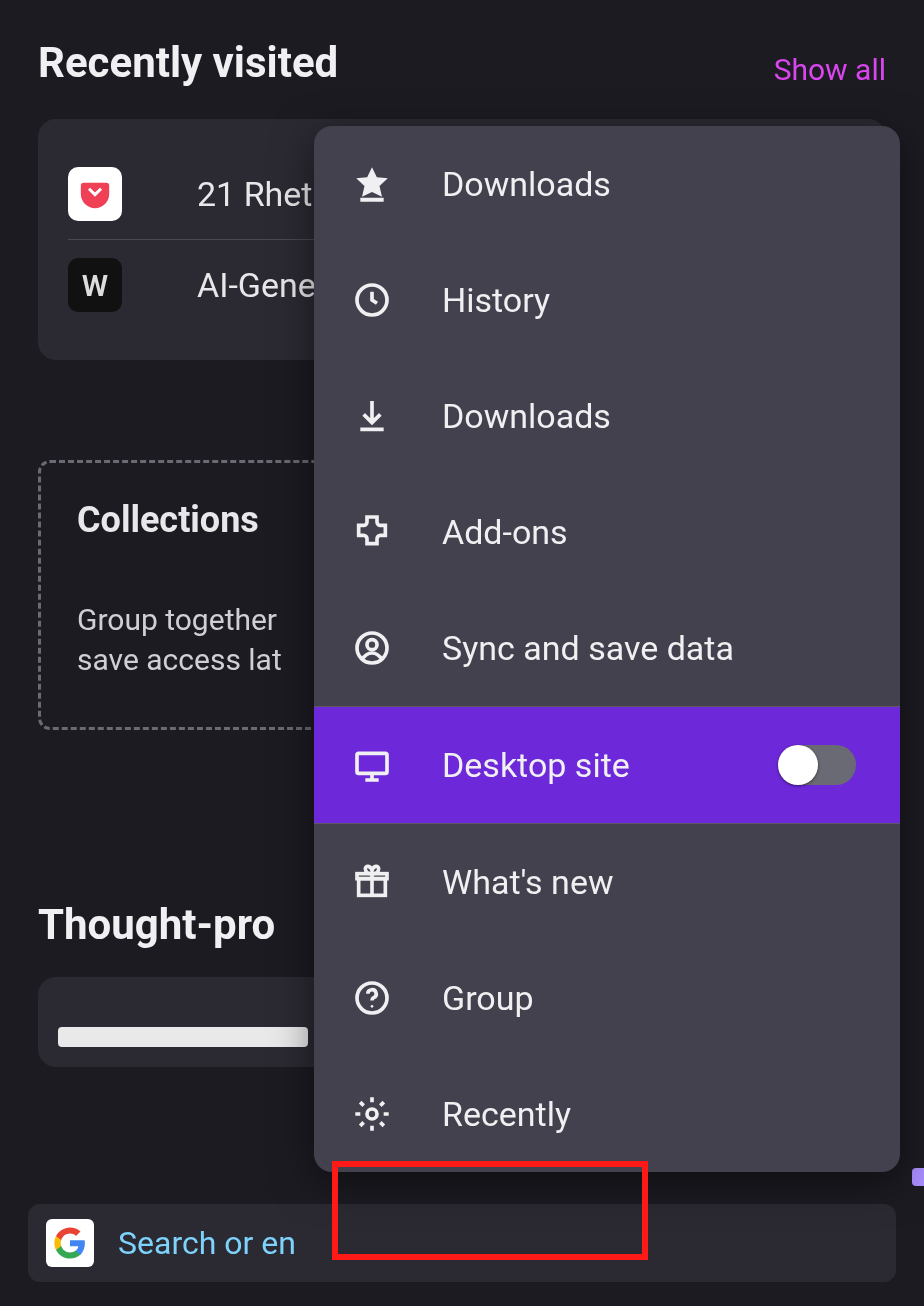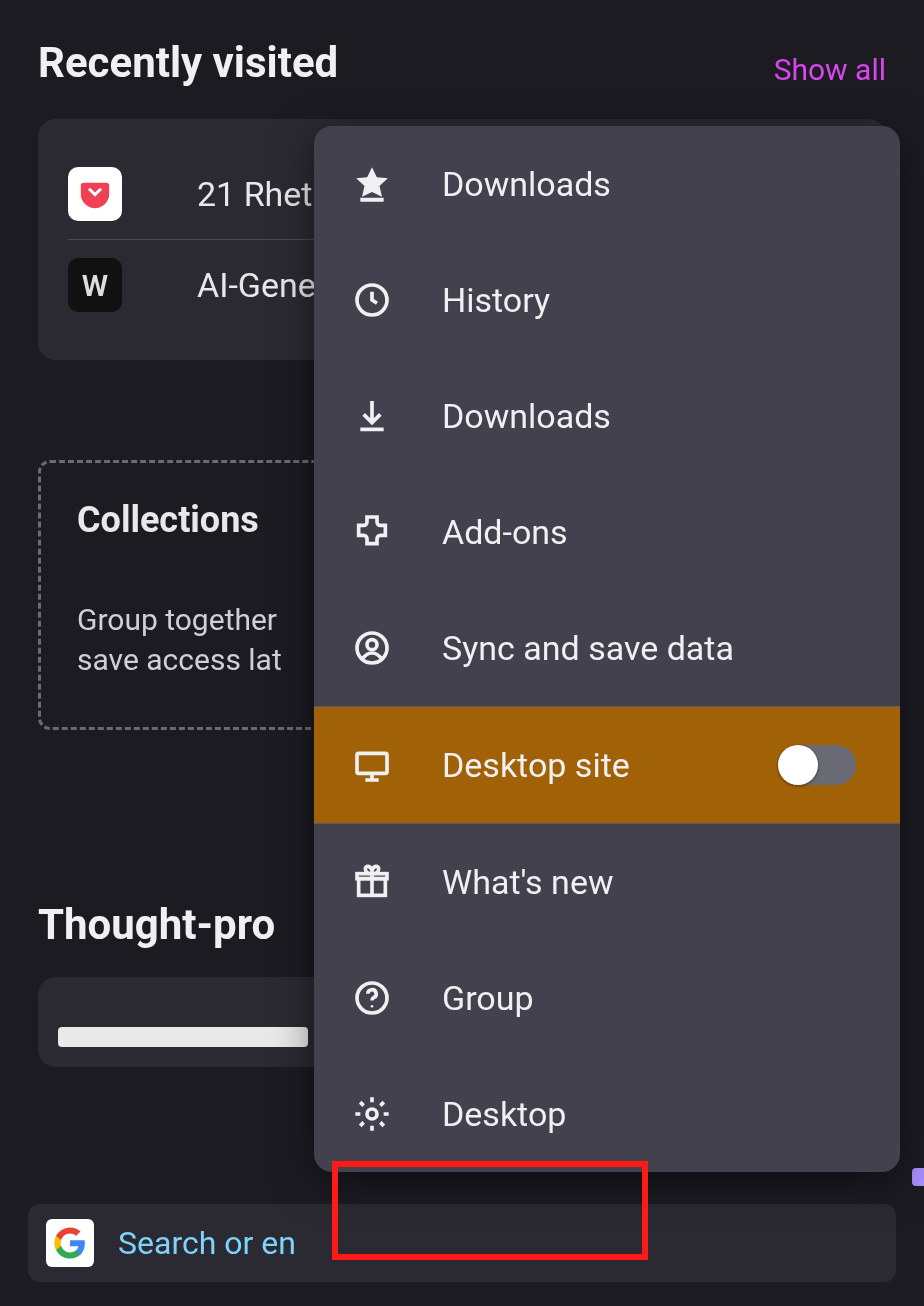--- a/index.html
+++ b/index.html
@@ -158,21 +158,21 @@
     display:flex;
     align-items:center;
     justify-content:center;
     flex-shrink:0;
   }
   .menu-item svg { width: 40px; height: 40px; stroke: #f0f0f2; fill: none; stroke-width: 2.2; }
   .menu-divider {
     border-top: 1px solid #5a5965;
   }
   .menu-item.desktop {
-    background: #a16207;
+    background: #6d28d9;
   }
   .toggle {
     position:absolute;
     right: 44px;
     width: 78px;
     height: 40px;
     background: #6a6a74;
     border-radius: 20px;
   }
   .toggle-knob {
@@ -325,17 +325,17 @@
     </span>
     <span>Group</span>
   </div>
   <div class="menu-item">
     <span class="icon-slot">
       <svg viewBox="0 0 24 24">
           <circle cx="12" cy="12" r="3"></circle>
           <path d="M12 2v3M12 19v3M4.9 4.9l2.1 2.1M17 17l2.1 2.1M2 12h3M19 12h3M4.9 19.1L7 17M17 7l2.1-2.1"></path>
         </svg>
     </span>
-    <span>Desktop</span>
+    <span>Recently</span>
   </div>
 </div>
 
 <div class="highlight-box" style="left:332px; top:1161px; width:316px; height:99px;"></div>
 
 </body></html>

